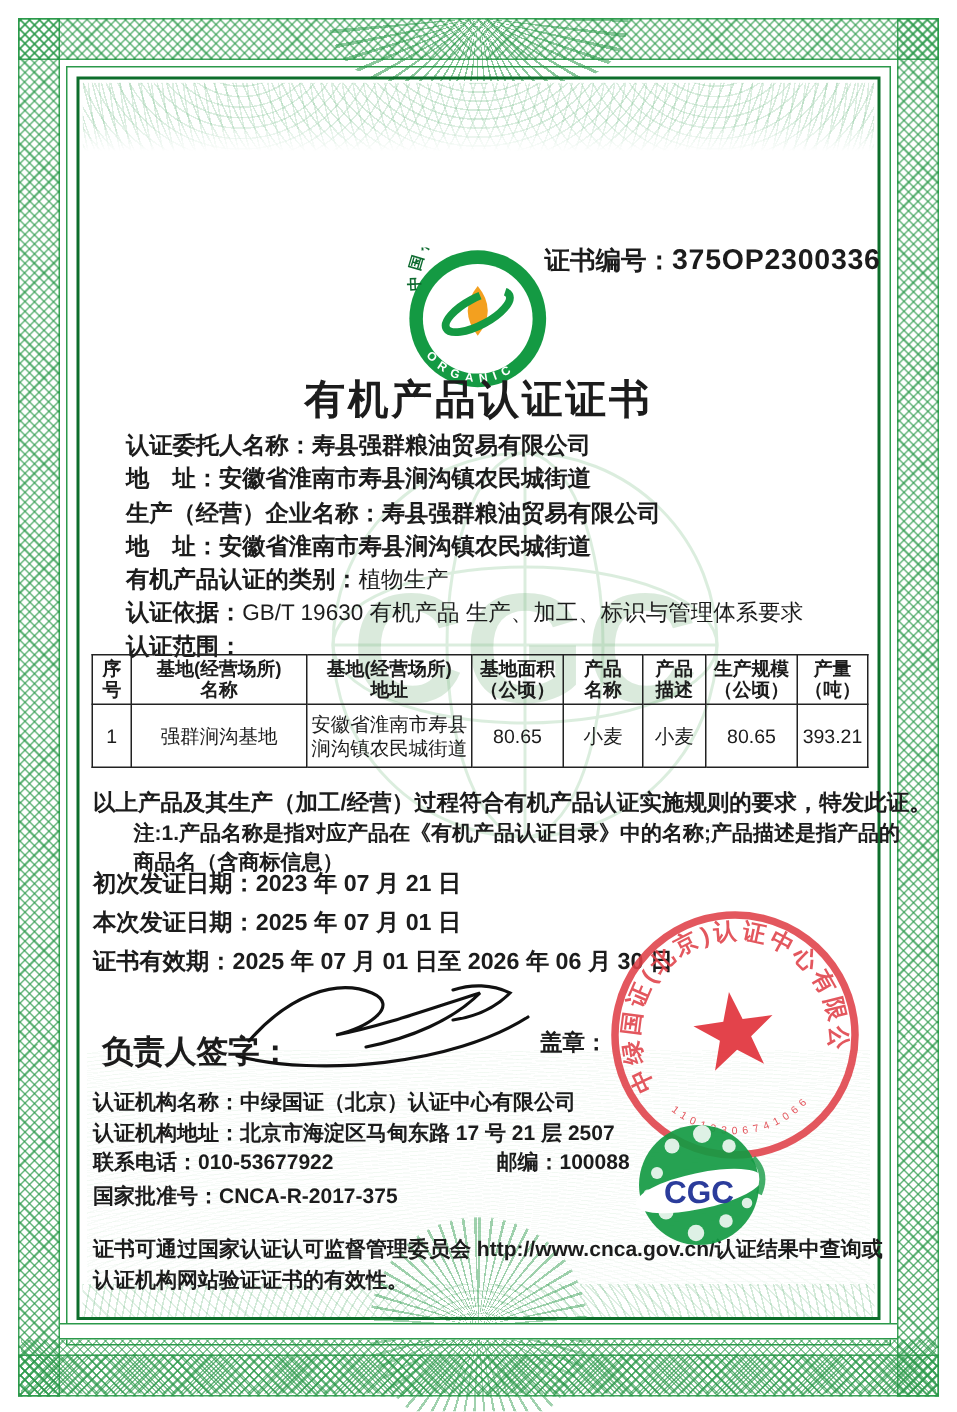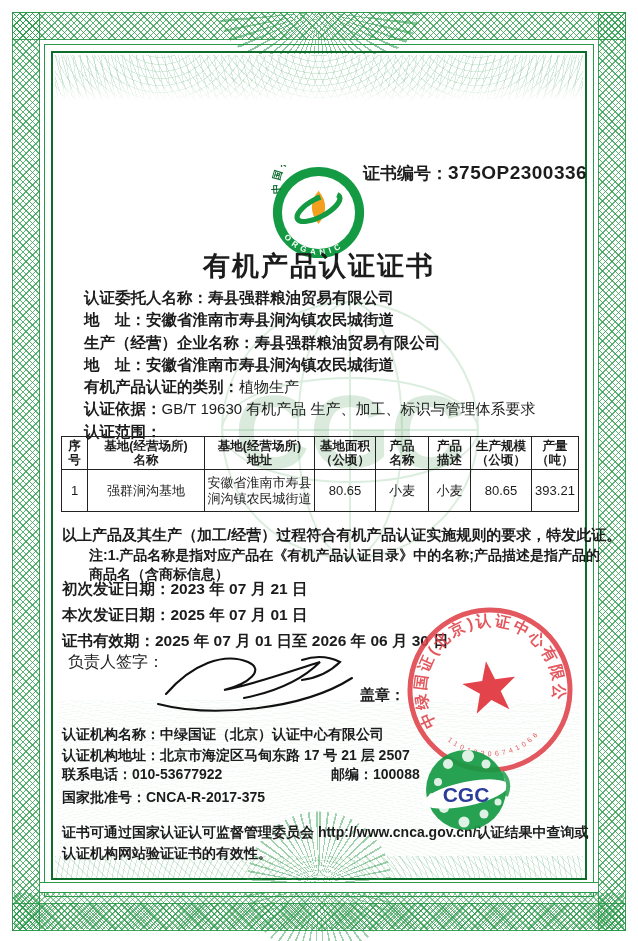--- a/index.html
+++ b/index.html
@@ -55,21 +55,21 @@
   .kai{font-family:Liberation Sans, sans-serif;font-weight:normal;font-size:15px;}
   table.cert-table{position:absolute;left:61px;top:436px;width:517px;border-collapse:collapse;table-layout:fixed;
       text-align:center;z-index:2;background:transparent;}
   .cert-table th,.cert-table td{border:1px solid #222;padding:1px 1px;white-space:pre-line;vertical-align:middle;}
   .cert-table th{font-size:12.5px;font-weight:bold;line-height:14.5px;height:30px;}
   .cert-table td{font-size:13px;height:39px;line-height:16px;}
   .attach-note{top:508px;right:70px;font-family:"Liberation Serif",serif;font-size:13px;}
   .statement{top:526px;left:62px;font-size:15px;font-weight:bold;text-align:right;}
   .note1{top:546px;left:62px;width:518px;font-size:14px;font-weight:bold;line-height:19px;margin-left:27px;}
   .date-line{left:62px;font-size:15.5px;font-weight:bold;}
-  .sign-label{left:68px;top:652px;font-size:16px;font-weight:normal;}
+  .sign-label{left:68px;top:687px;font-size:21px;font-weight:bold;}
   .seal-label{left:360px;top:686px;font-size:15px;font-weight:bold;}
   .signature{left:152px;top:648px;z-index:3;}
   .agency-line{left:62px;font-size:14px;font-weight:bold;}
   .post-line{left:305px;top:766px;font-size:14px;font-weight:bold;margin-left:26px;}
   .footer-line{left:62px;font-size:14px;font-weight:bold;z-index:3;}
   .stamp{left:402px;top:602px;z-index:4;opacity:.88;}
   .cgc-globe{left:418px;top:742px;z-index:5;}
 </style>
 </head>
 <body>

